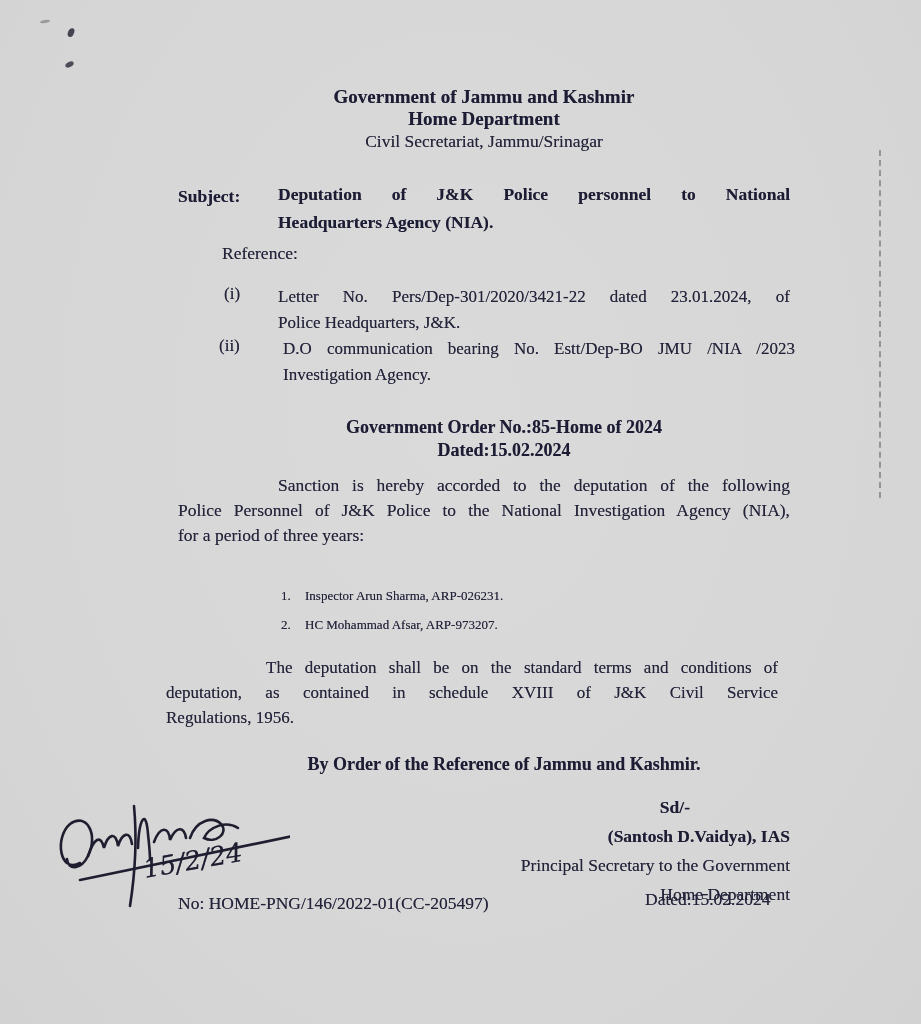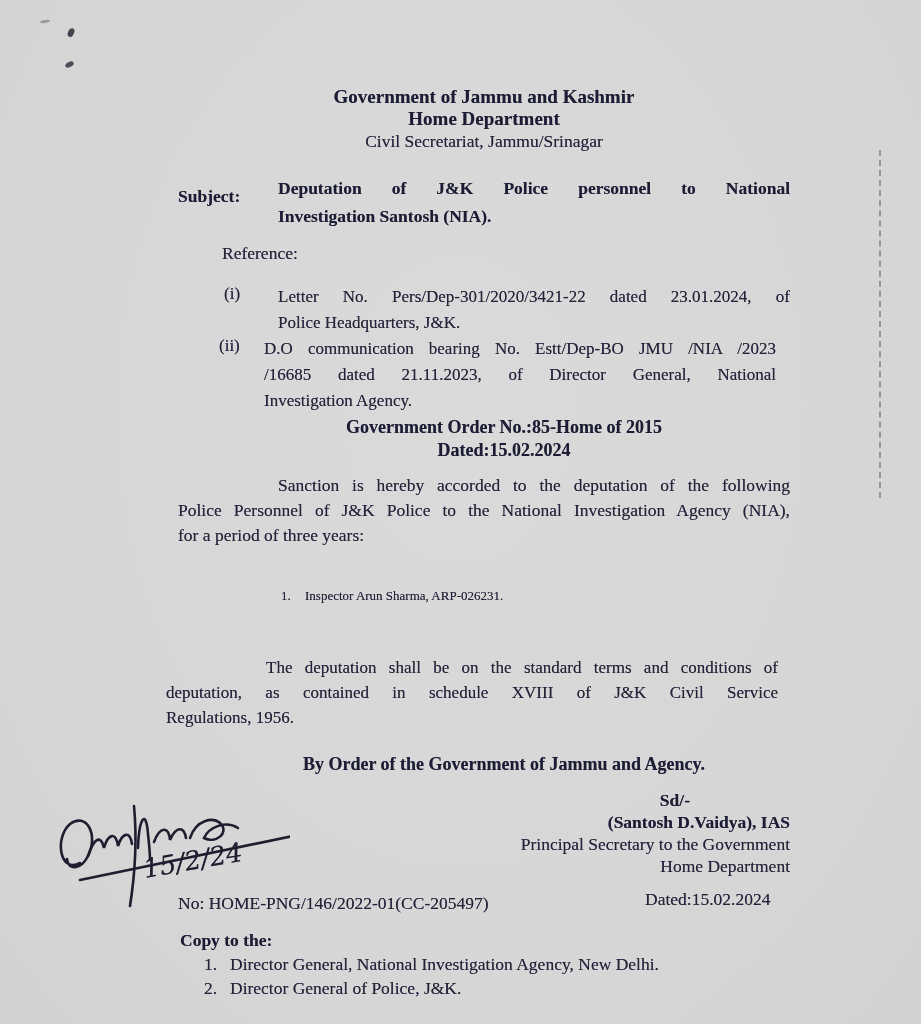--- a/index.html
+++ b/index.html
@@ -21,47 +21,47 @@
   .line { height: 26px; line-height: 26px; overflow: hidden; }
   .j { text-align: justify; }
   .j::after { content: ""; display: inline-block; width: 100%; height: 0; }
   .indent { text-indent: 100px; }
 
   .header-block { left: 178px; top: 86px; width: 612px; text-align: center; }
   .header-block .h1 { font-size: 19px; line-height: 22px; }
   .header-block .h3 { font-size: 17.5px; line-height: 22px; }
 
   .subject-label { left: 178px; top: 186px; font-size: 17.5px; }
-  .subject-text { left: 278px; top: 174px; width: 512px; font-size: 17.5px; }
+  .subject-text { left: 278px; top: 180px; width: 512px; font-size: 17.5px; }
   .subject-text .line { height: 28px; line-height: 28px; }
 
   .reference-label { left: 178px; top: 243px; font-size: 17.5px; margin-left: 44px; }
 
   .ref-num-i  { left: 224px; top: 284px; font-size: 17px; }
   .ref-num-ii { left: 219px; top: 336px; font-size: 17px; }
   .ref-text-1 { left: 278px; top: 284px; width: 512px; font-size: 17px; }
-  .ref-text-2 { left: 264px; top: 336px; width: 512px; font-size: 17px; }
+  .ref-text-2 { left: 283px; top: 336px; width: 512px; font-size: 17px; }
 
   .order-heading { left: 198px; top: 416px; width: 612px; font-size: 18px; }
   .order-heading .line { height: 23px; line-height: 23px; }
 
   .sanction-para { left: 178px; top: 473px; width: 612px; font-size: 17.5px; }
   .sanction-para .line { height: 25px; line-height: 25px; }
 
   .personnel-list { left: 281px; top: 581px; font-size: 13px; }
   .personnel-list .p-item { height: 29px; line-height: 29px; }
   .personnel-list .p-num { display: inline-block; width: 24px; }
 
   .terms-para { left: 166px; top: 655px; width: 612px; font-size: 17px; }
   .terms-para .line { height: 25px; line-height: 25px; }
 
   .by-order { left: 198px; top: 752px; width: 612px; font-size: 18px; height: 24px; line-height: 24px; }
 
   .sign-block { left: 478px; top: 789px; width: 312px; text-align: right; font-size: 17.5px; }
-  .sign-block .line { height: 22px; line-height: 22px; }
+  .sign-block .line { height: 22px; line-height: 22px; margin-top: 7px; }
   .sign-block .sd { padding-right: 100px; }
 
   .file-no { left: 178px; top: 893px; font-size: 17.5px; }
   .file-dated { left: 645px; top: 889px; font-size: 17.5px; }
 
   .copy-block { left: 180px; top: 928px; font-size: 17.5px; }
   .copy-block .c-label { height: 24px; line-height: 24px; }
   .copy-block .c-item { height: 24px; line-height: 24px; padding-left: 24px; }
   .copy-block .c-num { display: inline-block; width: 26px; }
 
@@ -99,62 +99,64 @@
 
   <div class="abs header-block">
     <div class="h1 bold">Government of Jammu and Kashmir</div>
     <div class="h1 bold">Home Department</div>
     <div class="h3">Civil Secretariat, Jammu/Srinagar</div>
   </div>
 
   <div class="abs subject-label bold">Subject:</div>
   <div class="abs subject-text bold">
     <div class="line j">Deputation of J&amp;K Police personnel to National</div>
-    <div class="line">Investigation Santosh (NIA).</div>
+    <div class="line">Headquarters Agency (NIA).</div>
   </div>
 
   <div class="abs reference-label">Reference:</div>
 
   <div class="abs ref-num-i">(i)</div>
   <div class="abs ref-text-1">
     <div class="line j">Letter No. Pers/Dep-301/2020/3421-22 dated 23.01.2024, of</div>
     <div class="line">Police Headquarters, J&amp;K.</div>
   </div>
 
   <div class="abs ref-num-ii">(ii)</div>
   <div class="abs ref-text-2">
     <div class="line j">D.O communication bearing No. Estt/Dep-BO JMU /NIA /2023</div>
-    <div class="line j">/16685 dated 21.11.2023, of Director General, National</div>
     <div class="line">Investigation Agency.</div>
   </div>
 
   <div class="abs order-heading bold center">
-    <div class="line">Government Order No.:85-Home of 2015</div>
+    <div class="line">Government Order No.:85-Home of 2024</div>
     <div class="line">Dated:15.02.2024</div>
   </div>
 
   <div class="abs sanction-para">
     <div class="line j indent">Sanction is hereby accorded to the deputation of the following</div>
     <div class="line j">Police Personnel of J&amp;K Police to the National Investigation Agency (NIA),</div>
     <div class="line">for a period of three years:</div>
   </div>
 
   <div class="abs personnel-list">
     <div class="p-item">
       <span class="p-num">1.</span><span>Inspector Arun Sharma, ARP-026231.</span>
     </div>
+    <div class="p-item">
+      <span class="p-num">2.</span><span>HC Mohammad Afsar, ARP-973207.</span>
+    </div>
   </div>
 
   <div class="abs terms-para">
     <div class="line j indent">The deputation shall be on the standard terms and conditions of</div>
     <div class="line j">deputation, as contained in schedule XVIII of J&amp;K Civil Service</div>
     <div class="line">Regulations, 1956.</div>
   </div>
 
-  <div class="abs by-order bold center">By Order of the Government of Jammu and Agency.</div>
+  <div class="abs by-order bold center">By Order of the Reference of Jammu and Kashmir.</div>
 
   <div class="abs sign-block">
     <div class="line sd bold">Sd/-</div>
     <div class="line bold">(Santosh D.Vaidya), IAS</div>
     <div class="line">Principal Secretary to the Government</div>
     <div class="line">Home Department</div>
   </div>
 
   <div class="abs signature-wrap">
     <svg width="240" height="132" viewBox="0 0 240 132">
@@ -167,23 +169,14 @@
         <path d="M30,102 L243,58"></path>
         <path d="M84,28 C87,60 85,96 80,128"></path>
       </g>
       <text class="sig-date-text" x="95" y="100" transform="rotate(-10 95 100)">15/2/24</text>
     </svg>
   </div>
 
   <div class="abs file-no">No: HOME-PNG/146/2022-01(CC-205497)</div>
   <div class="abs file-dated">Dated:15.02.2024</div>
 
-  <div class="abs copy-block">
-    <div class="c-label bold">Copy to the:</div>
-    <div class="c-item">
-      <span class="c-num">1.</span><span>Director General, National Investigation Agency, New Delhi.</span>
-    </div>
-    <div class="c-item">
-      <span class="c-num">2.</span><span>Director General of Police, J&amp;K.</span>
-    </div>
-  </div>
 
 </div>
 
 </body></html>

